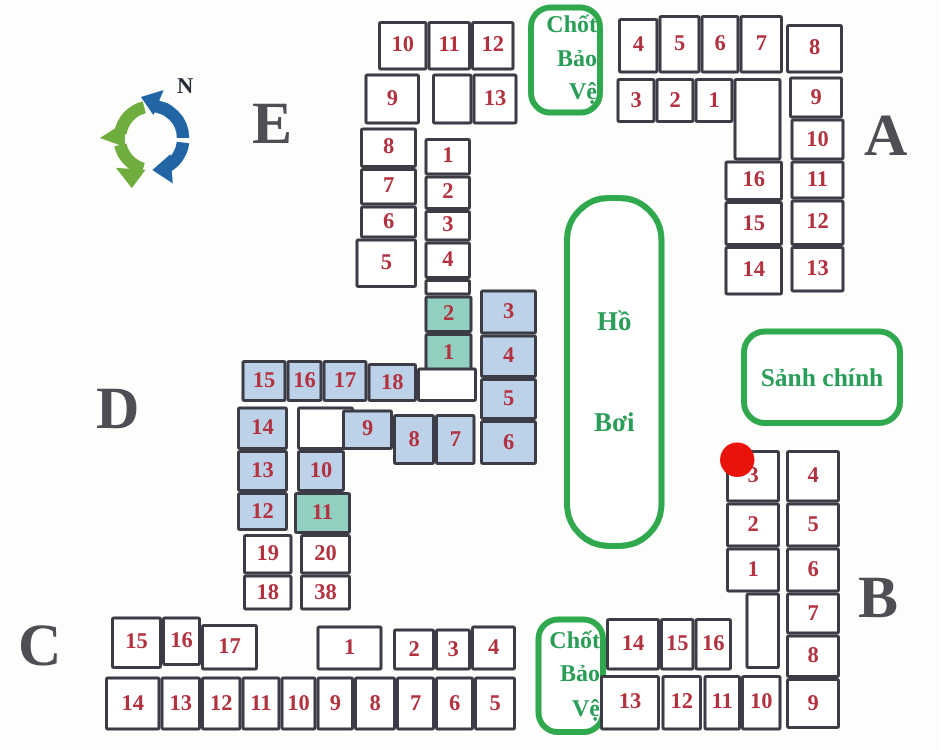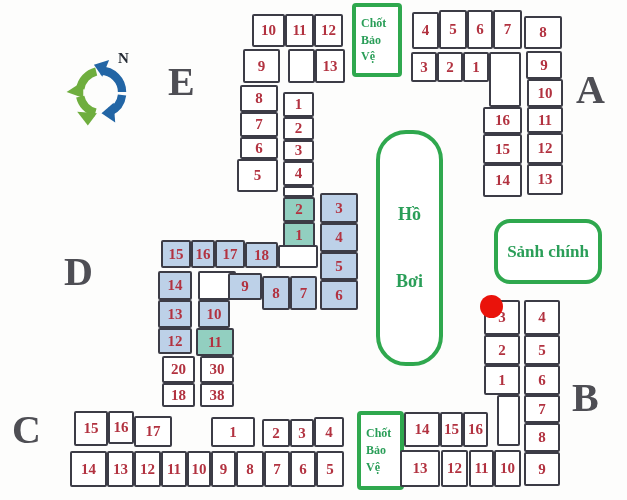--- a/index.html
+++ b/index.html
@@ -20,21 +20,21 @@
   .sec-label {
     position:absolute; font-weight:bold; font-size:40px;
     color:var(--label,#4e4e54); line-height:1;
   }
   .landmark {
     position:absolute; box-sizing:border-box;
     border:4px solid var(--green,#2fa84e); background:#ffffff;
     color:var(--greentext,#2a9e58); font-weight:bold;
     display:flex; flex-direction:column; justify-content:center;
   }
-  .guard { border-radius:4px; font-size:12px; line-height:1.4; padding-left:5px; align-items:flex-start; }
+  .guard { border-radius:15px; font-size:16px; line-height:1.4; padding-left:5px; align-items:flex-end; }
   .pool  { border-radius:30px; font-size:18px; align-items:center; }
   .pool .pline + .pline { margin-top:46px; }
   .lobby { border-radius:16px; font-size:17px; align-items:center; }
   .dot {
     position:absolute; width:23px; height:23px; border-radius:50%;
     background:var(--dot,#ea130b); z-index:6;
   }
   .compass { position:absolute; }
   .compass .nlab {
     position:absolute; left:56px; top:0; font-weight:bold; font-size:15px;
@@ -138,22 +138,22 @@
       <div class="room" style="left: 278px; top: 245px; width: 40px; height: 23px;"></div>
       <div class="room b" style="left: 158px; top: 271px; width: 34px; height: 29px;">14</div>
       <div class="room b" style="left: 158px; top: 300px; width: 34px; height: 28px;">13</div>
       <div class="room b" style="left: 158px; top: 328px; width: 34px; height: 26px;">12</div>
       <div class="room" style="left: 198px; top: 271px; width: 38px; height: 29px;"></div>
       <div class="room b" style="left: 198px; top: 300px; width: 32px; height: 28px;">10</div>
       <div class="room t" style="left: 196px; top: 328px; width: 38px; height: 28px;">11</div>
       <div class="room b" style="left: 228px; top: 273px; width: 34px; height: 27px;">9</div>
       <div class="room b" style="left: 262px; top: 276px; width: 28px; height: 34px;">8</div>
       <div class="room b" style="left: 290px; top: 276px; width: 27px; height: 34px;">7</div>
-      <div class="room" style="left: 162px; top: 356px; width: 33px; height: 27px;">20</div>
-      <div class="room" style="left: 200px; top: 356px; width: 34px; height: 27px;">30</div>
+      <div class="room" style="left: 162px; top: 356px; width: 33px; height: 27px;">19</div>
+      <div class="room" style="left: 200px; top: 356px; width: 34px; height: 27px;">20</div>
       <div class="room" style="left: 162px; top: 383px; width: 33px; height: 24px;">18</div>
       <div class="room" style="left: 200px; top: 383px; width: 34px; height: 24px;">38</div>
       <div class="room" style="left: 74px; top: 411px; width: 34px; height: 35px;">15</div>
       <div class="room" style="left: 108px; top: 411px; width: 26px; height: 33px;">16</div>
       <div class="room" style="left: 134px; top: 416px; width: 38px; height: 31px;">17</div>
       <div class="room" style="left: 211px; top: 417px; width: 44px; height: 30px;">1</div>
       <div class="room" style="left: 262px; top: 419px; width: 28px; height: 28px;">2</div>
       <div class="room" style="left: 290px; top: 419px; width: 24px; height: 28px;">3</div>
       <div class="room" style="left: 314px; top: 417px; width: 30px; height: 30px;">4</div>
       <div class="room" style="left: 70px; top: 451px; width: 37px; height: 36px;">14</div>

